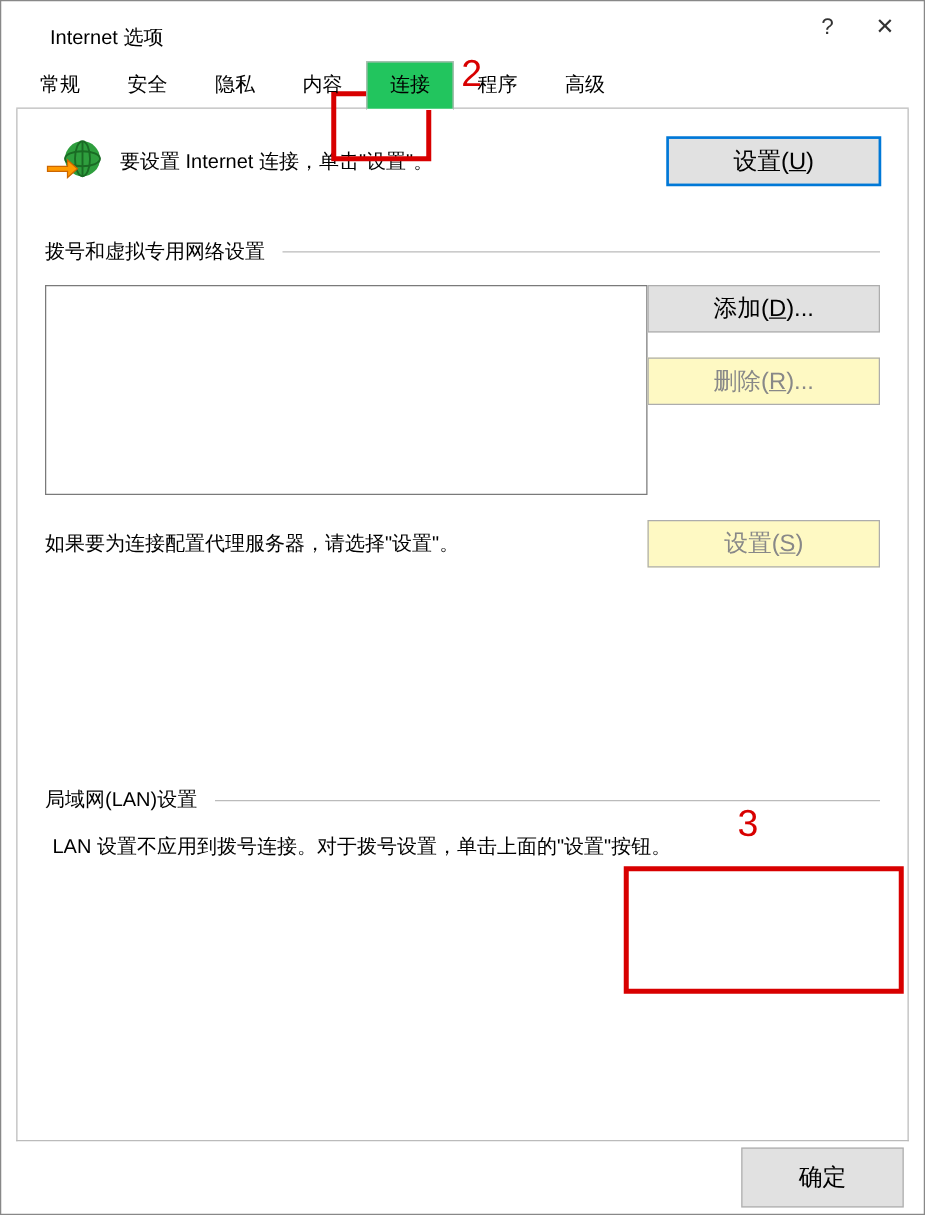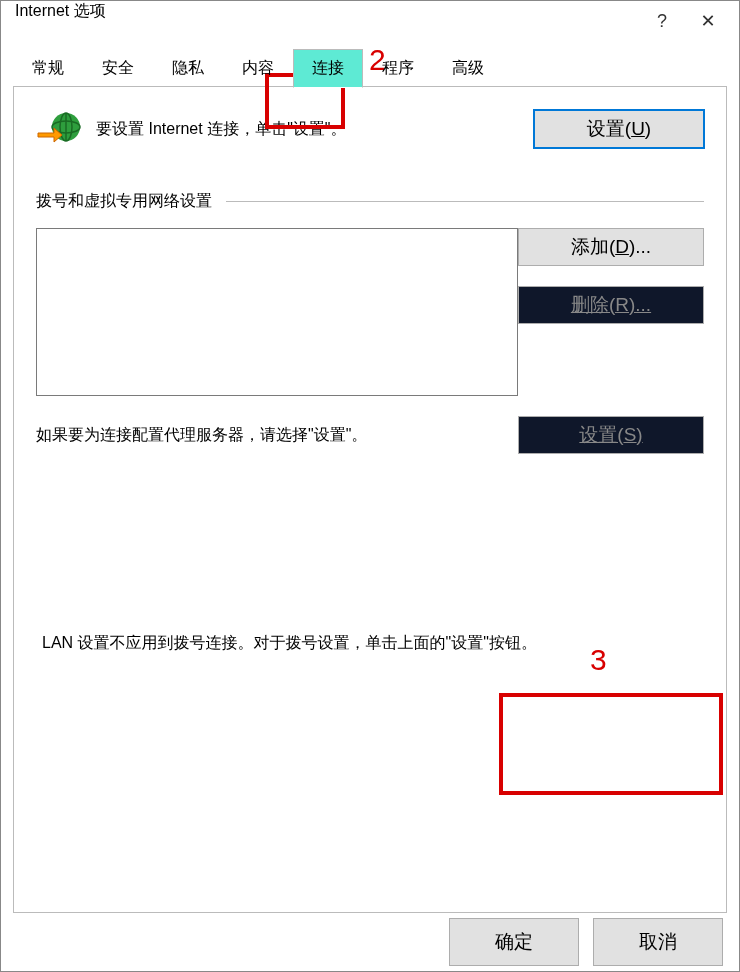--- a/index.html
+++ b/index.html
@@ -15,25 +15,26 @@
       width: 740px;
       height: 972px;
       border: 1px solid #888;
       display: flex;
       flex-direction: column;
       background: #fff;
     }
     .titlebar {
       height: 40px;
       display: flex;
-      align-items: flex-start;
+      align-items: flex-end;
       padding: 0 8px 0 14px;
       font-size: 16px;
       color: #000;
       border-bottom: 0;
+      margin-left: 25px;
     }
     .titlebar .title { flex: 1; }
     .titlebar .btn {
       width: 46px;
       height: 40px;
       display: flex;
       align-items: center;
       justify-content: center;
       font-size: 18px;
       color: #333;
@@ -57,21 +58,21 @@
       font-size: 16px;
       border: 1px solid transparent;
       border-bottom: none;
       position: relative;
       z-index: 1;
       background: transparent;
       cursor: default;
     }
     .tab.selected {
       border-color: #bbb;
-      background: #5eead4;
+      background: #22c55e;
       border-bottom: 1px solid #fff;
       margin-bottom: -1px;
     }
     .content {
       flex: 1;
       border: 1px solid #bbb;
       border-top: none;
       margin: 0 12px 0 12px;
       padding: 22px 22px 10px 22px;
       position: relative;
@@ -99,22 +100,21 @@
       justify-content: center;
       padding: 0 10px;
     }
     .btn-focus {
       outline: 2px solid #0078d7;
       outline-offset: -1px;
       border: 1px solid #0078d7;
     }
     .btn-disabled {
       color: #888;
-      background: #0f172a;
-      text-decoration: underline;
+      background: #fef9c3;
     }
     .section-label {
       font-size: 16px;
       margin-bottom: 6px;
       display: flex;
       align-items: center;
       gap: 14px;
       text-align: center;
     }
     .section-label .line {
@@ -246,24 +246,27 @@
       <div class="txt">如果要为连接配置代理服务器，请选择"设置"。</div>
       <button class="btn-std btn-disabled" style="width:186px">
         <span>设置(<span class="u">S</span>)</span>
       </button>
     </div>
 
     <div class="lan-section">
       <div class="annot-label" style="left:576px; top:556px;">3</div>
       <div class="annot annot-3"></div>
 
+      <div class="section-label">
+        <span>局域网(LAN)设置</span>
+        <div class="line"></div>
+      </div>
       <div class="lan-row">
         <div class="txt">LAN 设置不应用到拨号连接。对于拨号设置，单击上面的"设置"按钮。</div>
       </div>
     </div>
 
   </div>
 
   <div class="footer">
     <button class="btn-std">确定</button>
-    <button class="btn-std">取消</button>
   </div>
 </div>
 
 </body></html>

